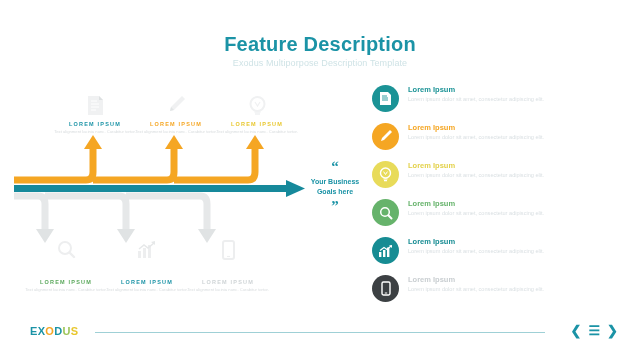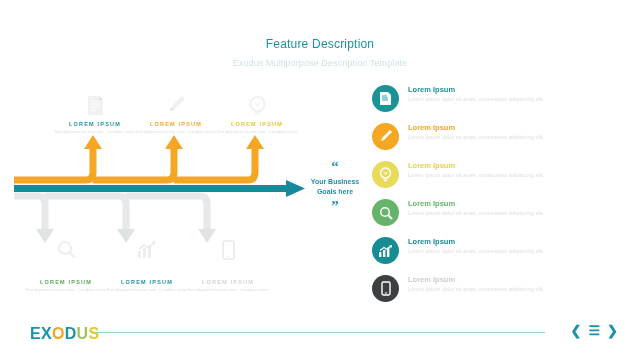--- a/index.html
+++ b/index.html
@@ -6,21 +6,21 @@
   body{
     width:640px;height:360px;background:#ffffff;
     font-family:"Liberation Sans",sans-serif;
     overflow:hidden;position:relative;
   }
   .stage{position:absolute;inset:0;}
 
   
   .header{position:absolute;left:0;top:34px;width:640px;text-align:center;}
   .title{
-    font-size:12px;font-weight:normal;color:#1B93A6;letter-spacing:.2px;
+    font-size:20px;font-weight:bold;color:#1B93A6;letter-spacing:.2px;
     line-height:20px;
   }
   .subtitle{
     font-size:9px;color:#cfe3e6;line-height:12px;margin-top:3px;letter-spacing:.1px;
   }
 
   
   .left{position:absolute;left:0;top:80px;width:360px;height:232px;}
 
   .node{position:absolute;width:96px;text-align:center;}
@@ -59,21 +59,21 @@
   .circ{
     width:27px;height:27px;border-radius:50%;flex:0 0 27px;
     display:flex;align-items:center;justify-content:center;margin-top:1px;
   }
   .rtxt{margin-left:9px;padding-top:1px;}
   .rtitle{font-size:7.5px;font-weight:bold;line-height:10px;}
   .rbody{font-size:5.6px;color:#d9dfe2;line-height:7px;margin-top:1px;width:152px;}
 
   
   .footer{position:absolute;left:0;top:322px;width:640px;height:26px;}
-  .logo{position:absolute;left:30px;top:3px;font-size:16px;font-weight:bold;letter-spacing:.3px;}
+  .logo{position:absolute;left:30px;top:3px;font-size:11px;font-weight:bold;letter-spacing:.3px;}
   .fline{position:absolute;left:95px;top:10px;width:450px;height:1px;background:#9fd0d6;}
   .fnav{position:absolute;right:22px;top:2px;display:flex;align-items:center;gap:7px;color:#1B93A6;}
   .fnav span{font-size:13px;font-weight:bold;line-height:13px;}
 </style>
 </head>
 <body>
 
 <div class="stage">
 
   <div class="header">

